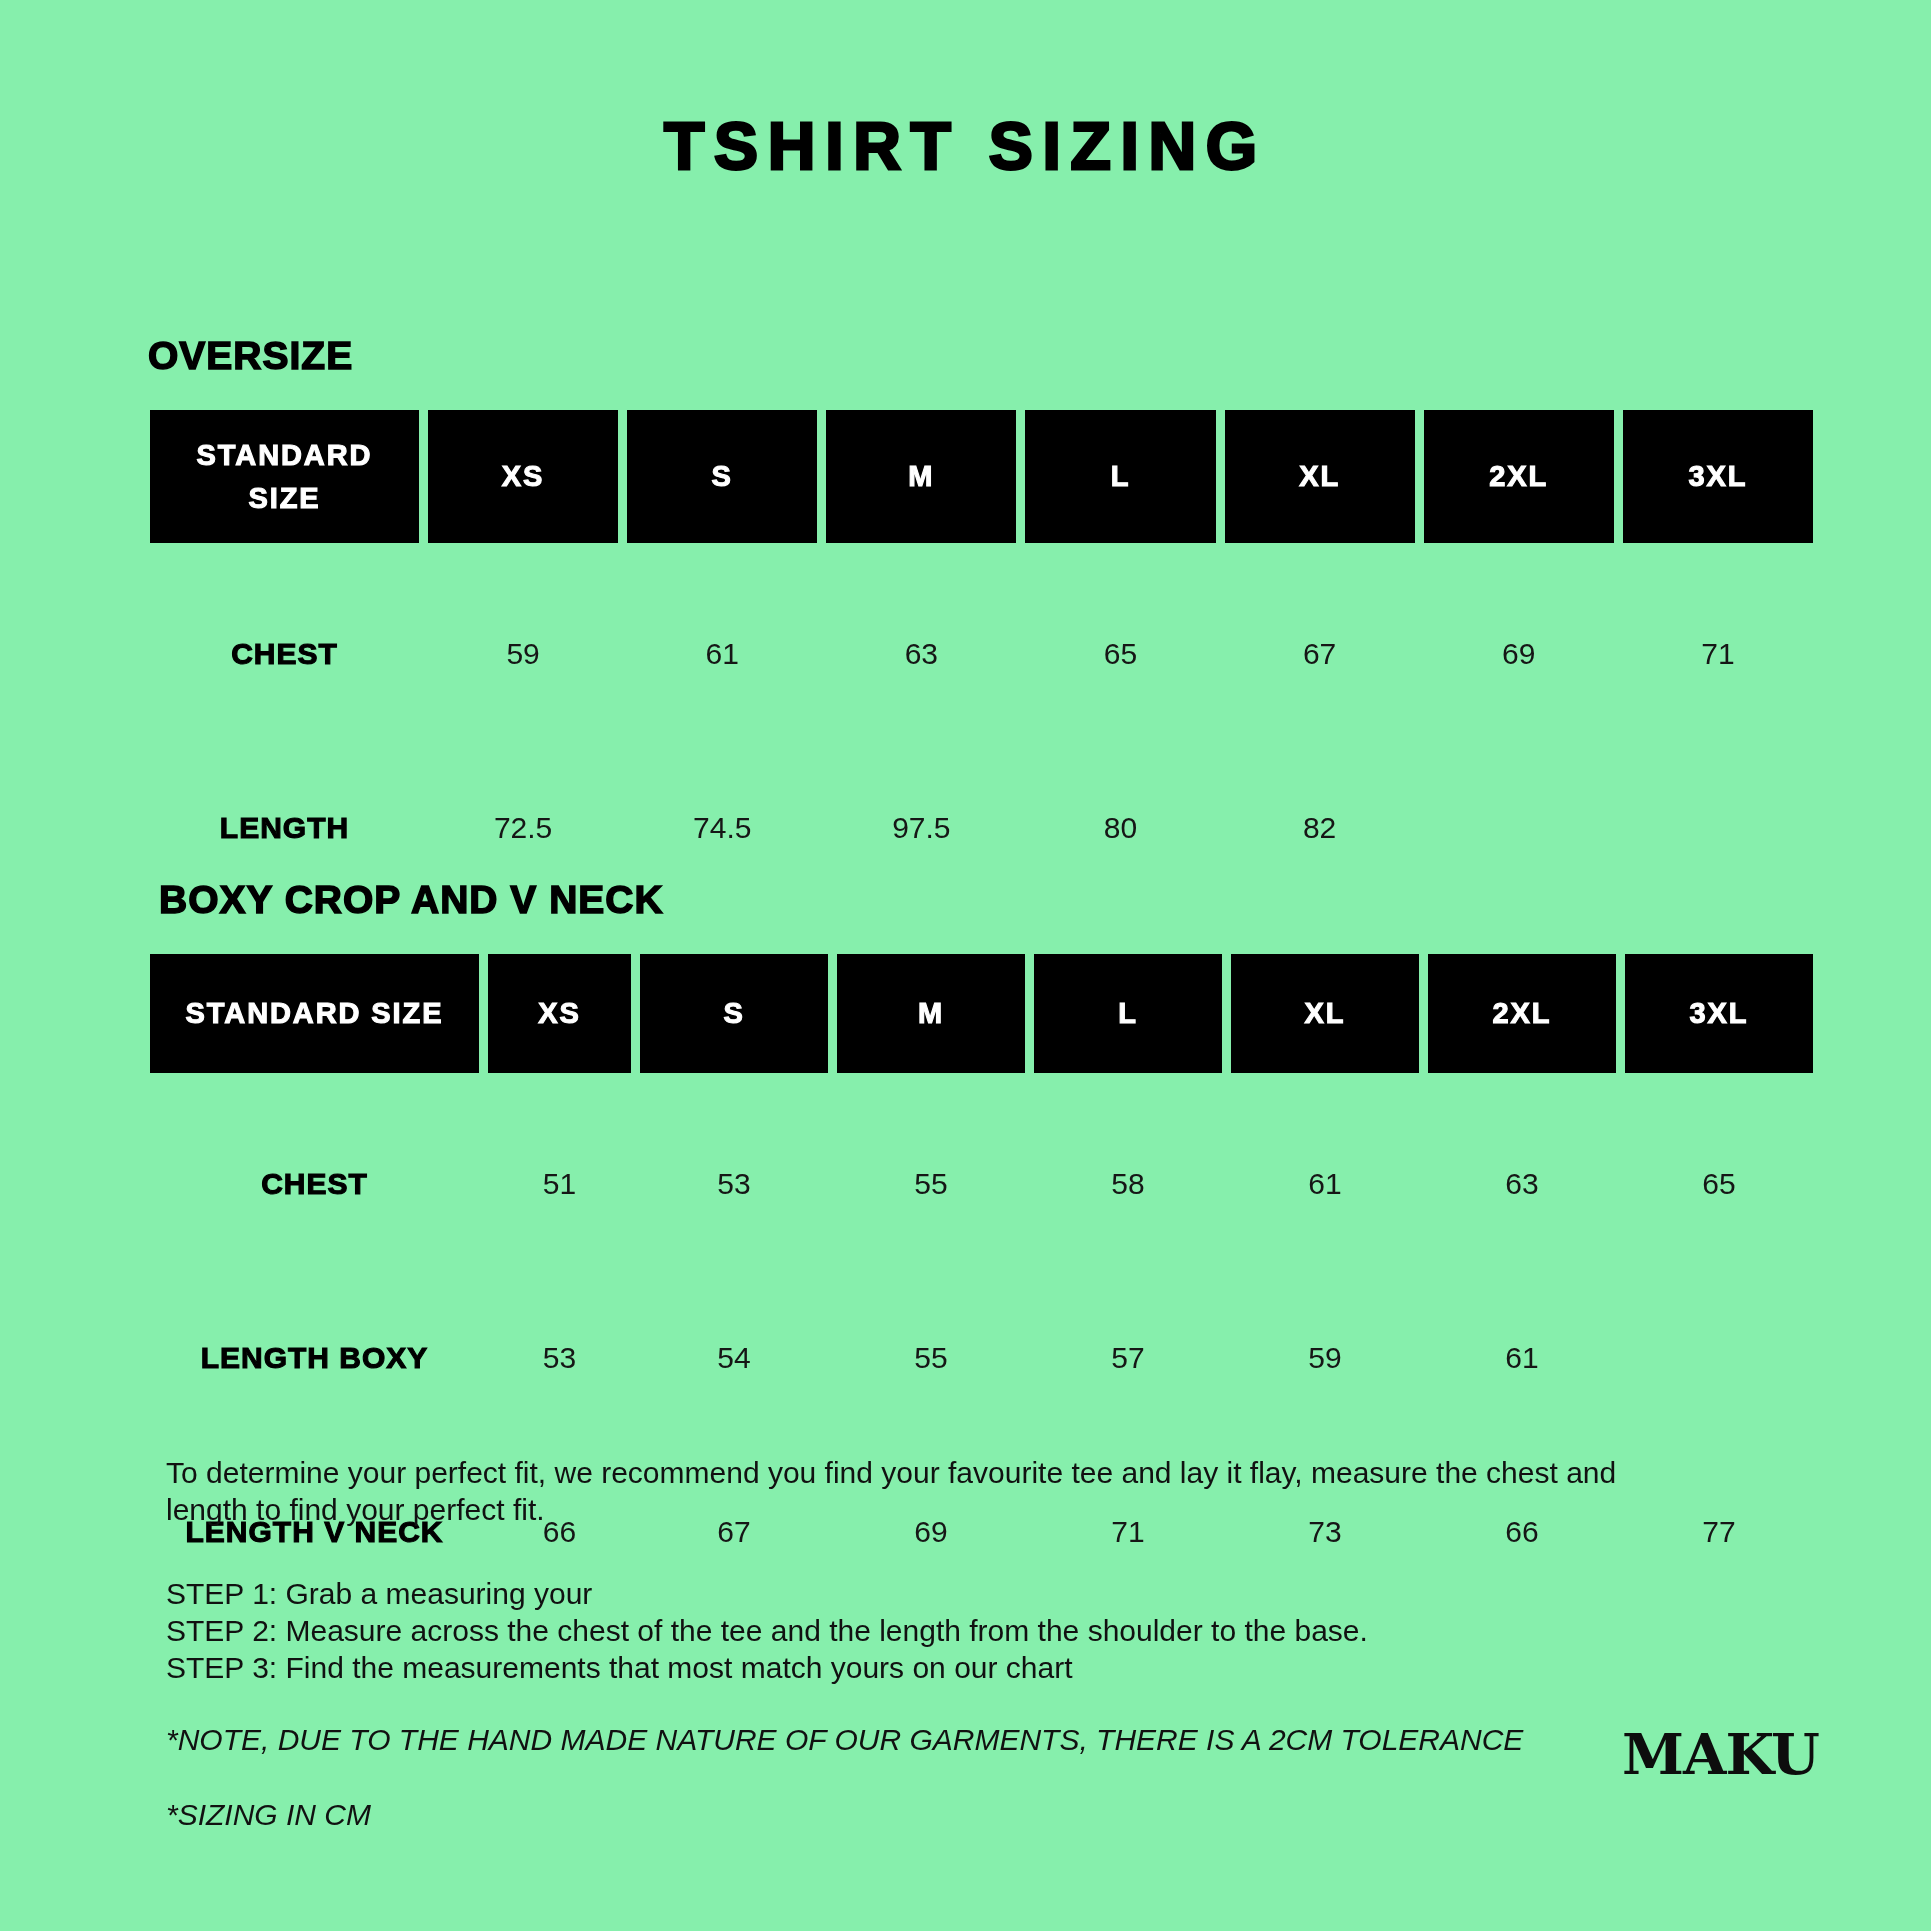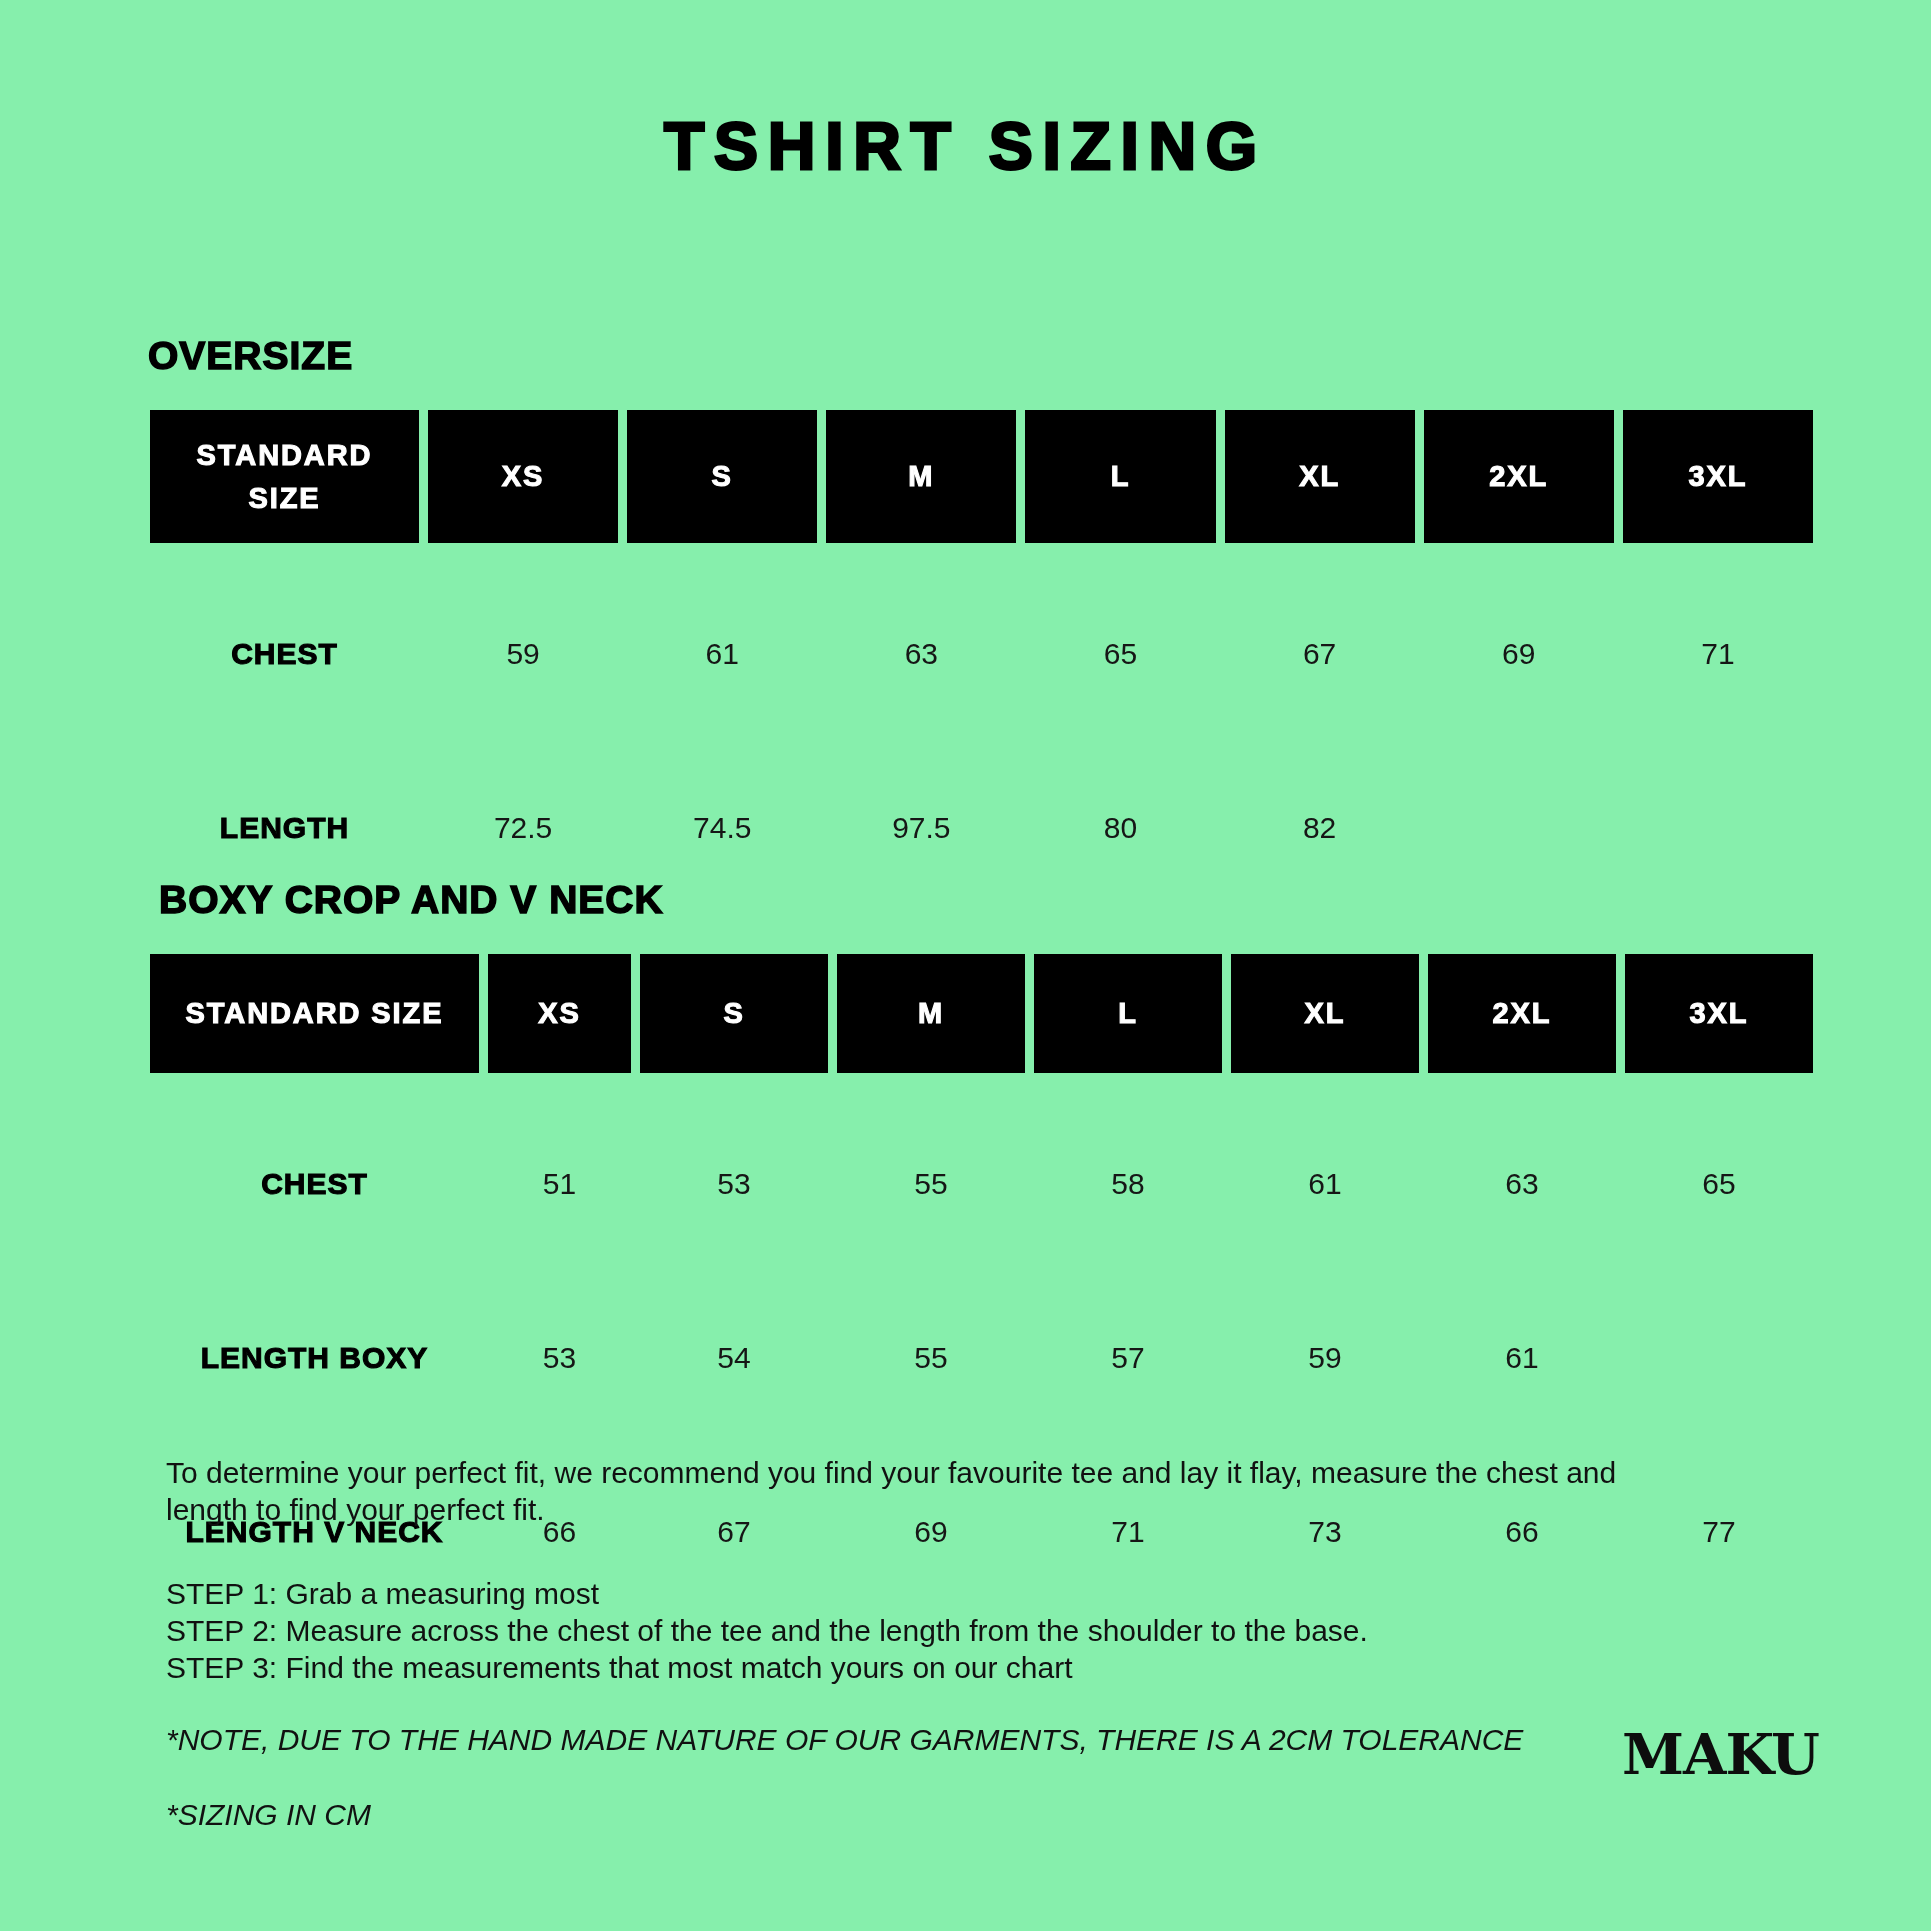--- a/index.html
+++ b/index.html
@@ -166,21 +166,21 @@
       <div class="cell">71</div>
       <div class="cell">73</div>
       <div class="cell">66</div>
       <div class="cell">77</div>
     </div>
   </div>
 
   <div class="intro">To determine your perfect fit, we recommend you find your favourite tee and lay it flay, measure the chest and length to find your perfect fit.</div>
 
   <div class="steps">
-    <div>STEP 1: Grab a measuring most</div>
+    <div>STEP 1: Grab a measuring your</div>
     <div>STEP 2: Measure across the chest of the tee and the length from the shoulder to the base.</div>
     <div>STEP 3: Find the measurements that most match yours on our chart</div>
   </div>
 
   <div class="note">*NOTE, DUE TO THE HAND MADE NATURE OF OUR GARMENTS, THERE IS A 2CM TOLERANCE</div>
 
   <div class="brand">MAKU</div>
 
   <div class="sizing-note">*SIZING IN CM</div>
 

